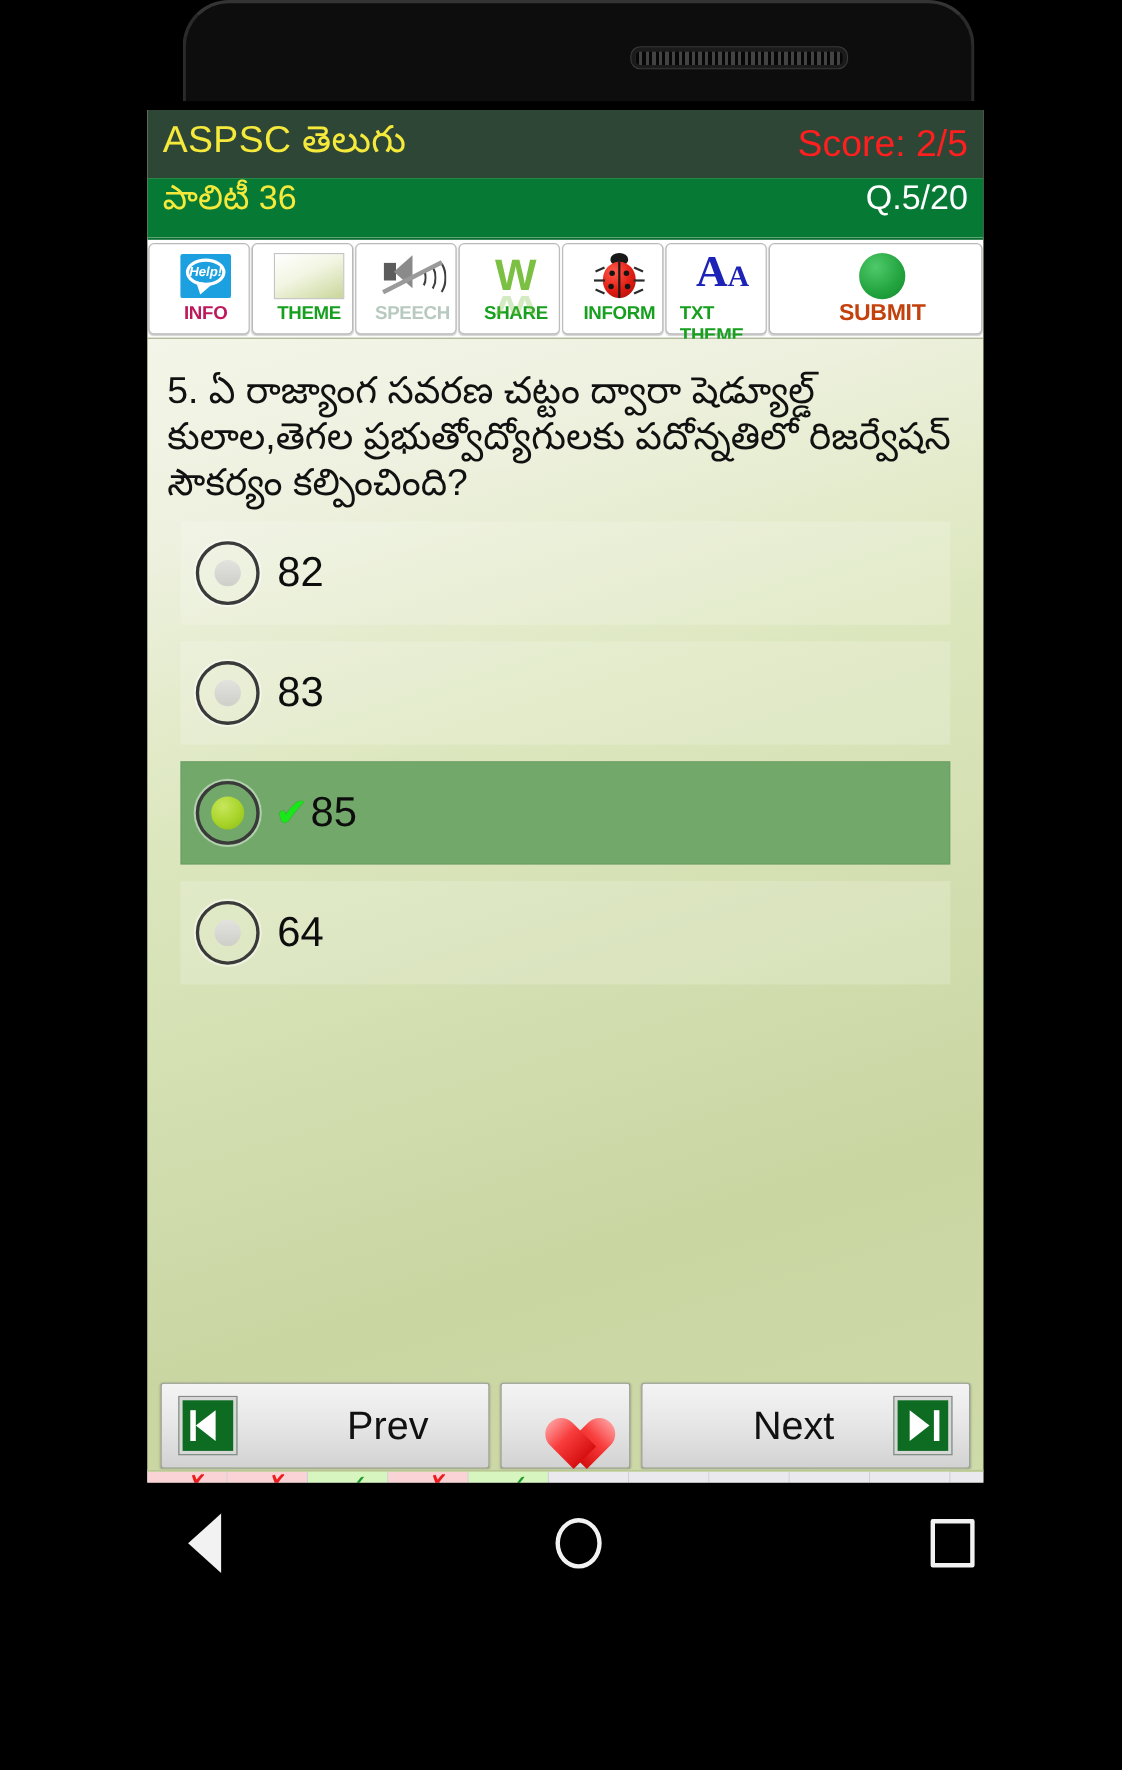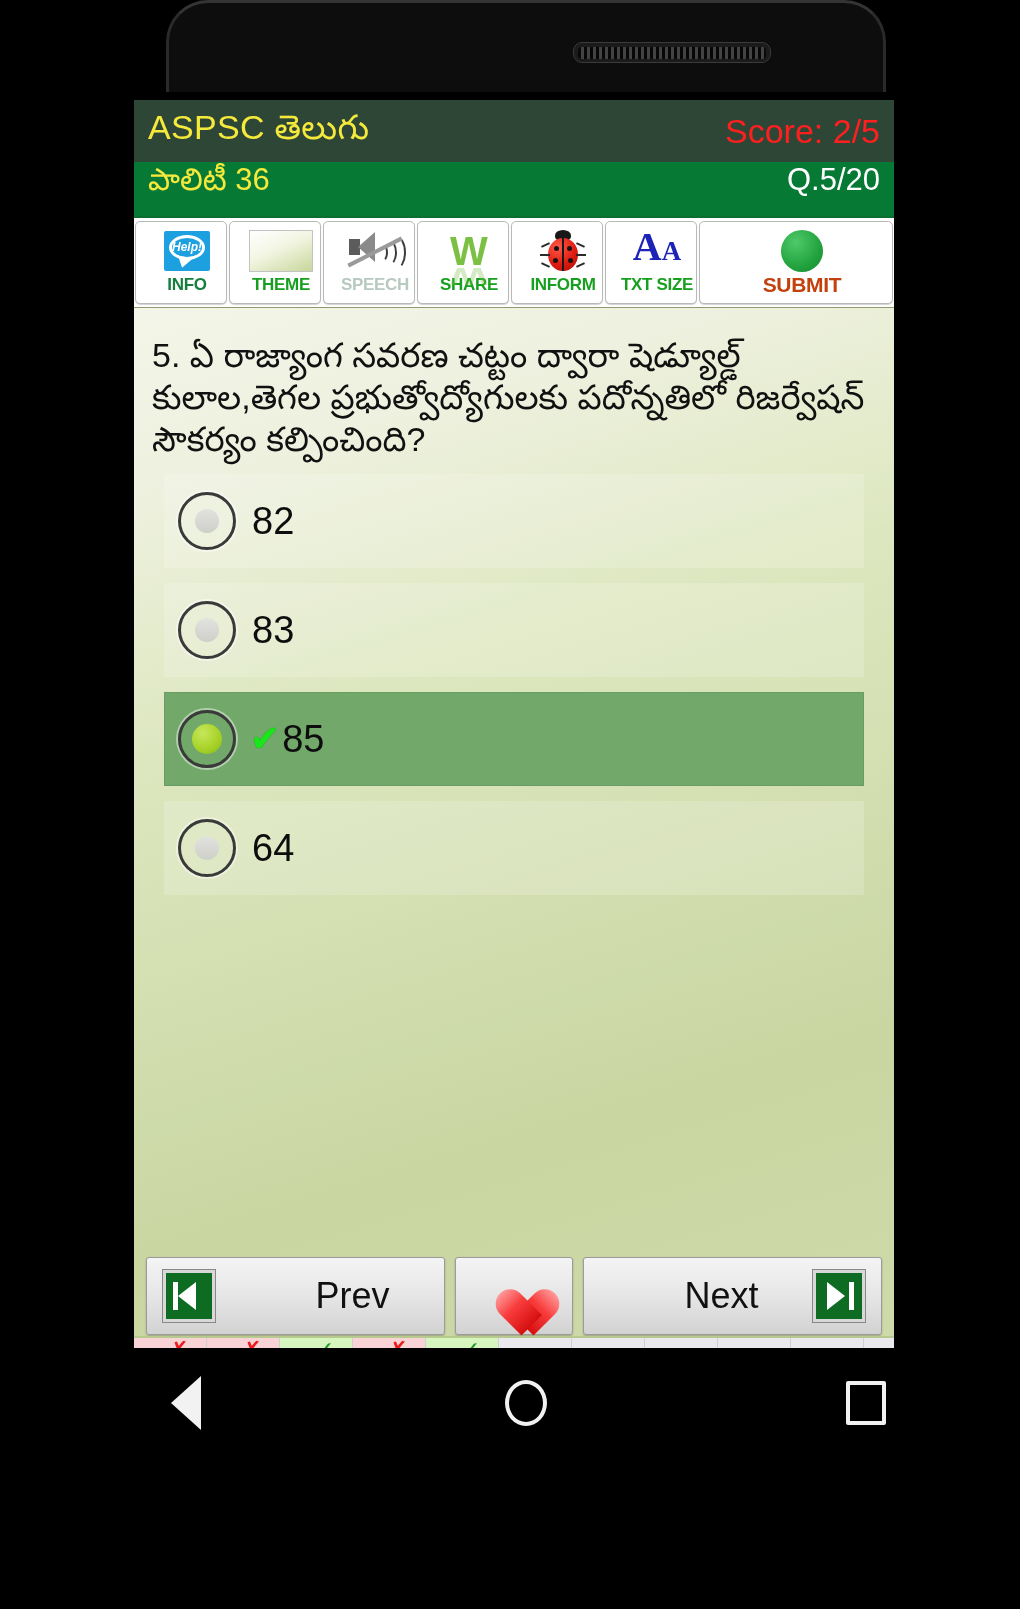--- a/index.html
+++ b/index.html
@@ -33,21 +33,21 @@
   
   .toolbar{height:92px;background:#ffffff;display:flex;align-items:stretch;
            border-top:2px solid #0b6f31;border-bottom:1px solid #8d9b6e;box-sizing:border-box;}
   .tbtn{flex:0 0 auto;width:92px;margin:3px 1px;background:#fff;border:1px solid #b9b9b9;
         border-radius:5px;display:flex;flex-direction:column;align-items:center;
         justify-content:flex-start;box-sizing:border-box;padding-top:5px;position:relative;
         box-shadow:0 1px 1px rgba(0,0,0,.18);padding-left:12px;}
   .tbtn.wide{flex:1 1 auto;width:auto;}
   .tico{height:48px;display:flex;align-items:center;justify-content:center;}
   .tlabel{font-size:17px;font-weight:bold;line-height:20px;letter-spacing:-.3px;}
-  .lbl-info{color:#15803d;} .lbl-theme{color:#17a01f;} .lbl-speech{color:#b8c9c0;}
+  .lbl-info{color:#be185d;} .lbl-theme{color:#17a01f;} .lbl-speech{color:#b8c9c0;}
   .lbl-share{color:#17a01f;} .lbl-inform{color:#17a01f;} .lbl-txt{color:#17a01f;}
   .lbl-submit{color:#c2410c;font-size:21px;}
 
   
   .ic-info{width:46px;height:40px;background:#1ca0e0;border-radius:2px;position:relative;}
   .ic-info .bub{position:absolute;left:5px;top:4px;width:36px;height:25px;border:3px solid #fff;
                 border-radius:50%;box-sizing:border-box;}
   .ic-info .tail{position:absolute;left:13px;top:26px;width:0;height:0;
                  border-left:6px solid transparent;border-right:9px solid transparent;
                  border-top:11px solid #fff;transform:rotate(10deg);}
@@ -233,21 +233,21 @@
             <div class="leg" style="left:33px;top:34px;width:9px;transform:rotate(-25deg)"></div>
           </div>
         </div>
         <div class="tlabel lbl-inform">INFORM</div>
       </div>
 
       <div class="tbtn">
         <div class="tico">
           <div class="ic-txt"><span class="big">A</span><span class="sml">A</span></div>
         </div>
-        <div class="tlabel lbl-txt">TXT SIZE</div>
+        <div class="tlabel lbl-txt">TXT THEME</div>
       </div>
 
       <div class="tbtn wide">
         <div class="tico">
           <div class="ic-submit"></div>
         </div>
         <div class="tlabel lbl-submit">SUBMIT</div>
       </div>
 
     </div>

